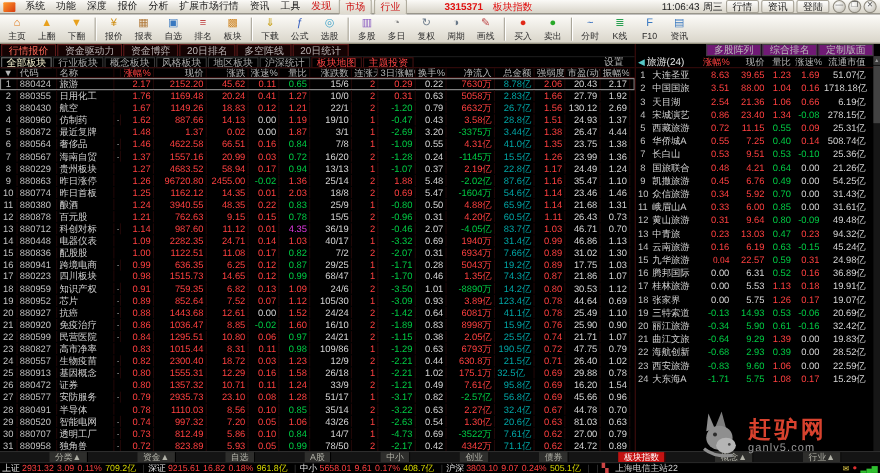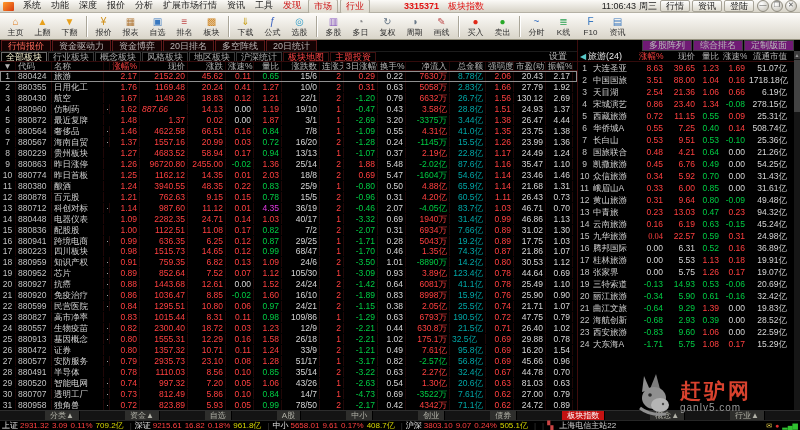--- a/index.html
+++ b/index.html
@@ -340,21 +340,21 @@
           <span class="cell" style="width: 28px; text-align: right; color: rgb(255, 64, 64);">1.56</span>
           <span class="cell" style="width: 32px; text-align: right; color: rgb(214, 214, 214);">130.12</span>
           <span class="cell" style="width: 27px; text-align: right; color: rgb(214, 214, 214);">2.69</span>
         </div>
         <div class="lrow">
           <span class="cell" style="width: 16px; text-align: center; color: rgb(194, 194, 194);">4</span>
           <span class="cell" style="width: 36px; text-align: left; color: rgb(194, 194, 194);">880960</span>
           <span class="cell" style="width: 52px; text-align: left; color: rgb(210, 210, 210);">仿制药</span>
           <span class="cell" style="width: 6px; text-align: center; color: rgb(194, 194, 194);">·</span>
           <span class="cell" style="width: 30px; text-align: right; color: rgb(255, 64, 64);">1.62</span>
-          <span class="cell" style="width: 48px; text-align: left; color: rgb(255, 64, 64); font-style: italic;">887.66</span>
+          <span class="cell" style="width: 48px; text-align: right; color: rgb(255, 64, 64);">887.66</span>
           <span class="cell" style="width: 38px; text-align: right; color: rgb(255, 64, 64);">14.13</span>
           <span class="cell" style="width: 28px; text-align: right; color: rgb(214, 214, 214);">0.00</span>
           <span class="cell" style="width: 28px; text-align: right; color: rgb(255, 64, 64);">1.19</span>
           <span class="cell" style="width: 38px; text-align: right; color: rgb(214, 214, 214);">19/10</span>
           <span class="cell" style="width: 24px; text-align: right; color: rgb(255, 64, 64);">1</span>
           <span class="cell" style="width: 34px; text-align: right; color: rgb(0, 204, 68);">-0.47</span>
           <span class="cell" style="width: 28px; text-align: right; color: rgb(214, 214, 214);">0.43</span>
           <span class="cell" style="width: 44px; text-align: right; color: rgb(255, 64, 64);">3.58亿</span>
           <span class="cell" style="width: 36px; text-align: right; color: rgb(0, 168, 168);">28.8亿</span>
           <span class="cell" style="width: 28px; text-align: right; color: rgb(255, 64, 64);">1.51</span>

